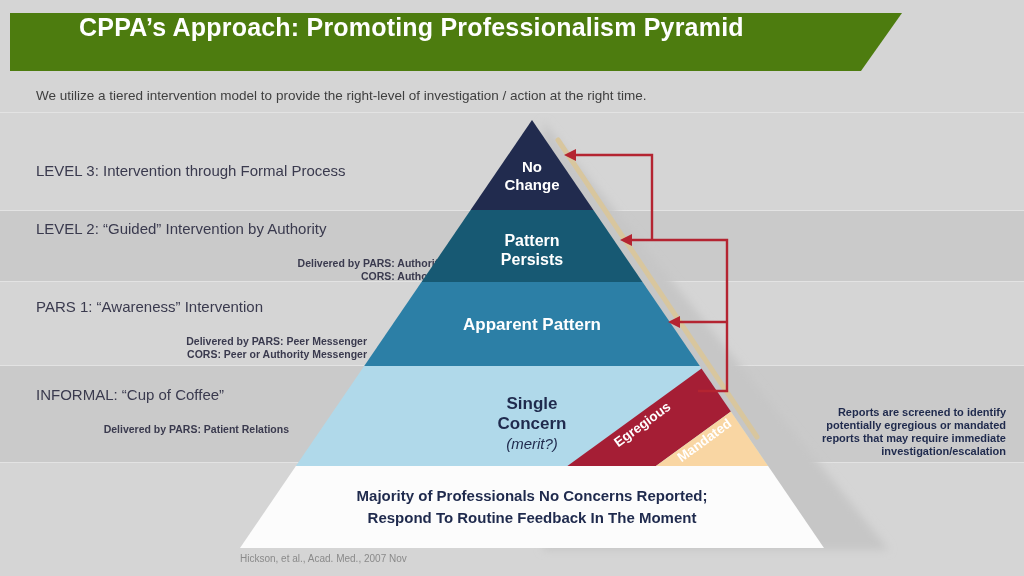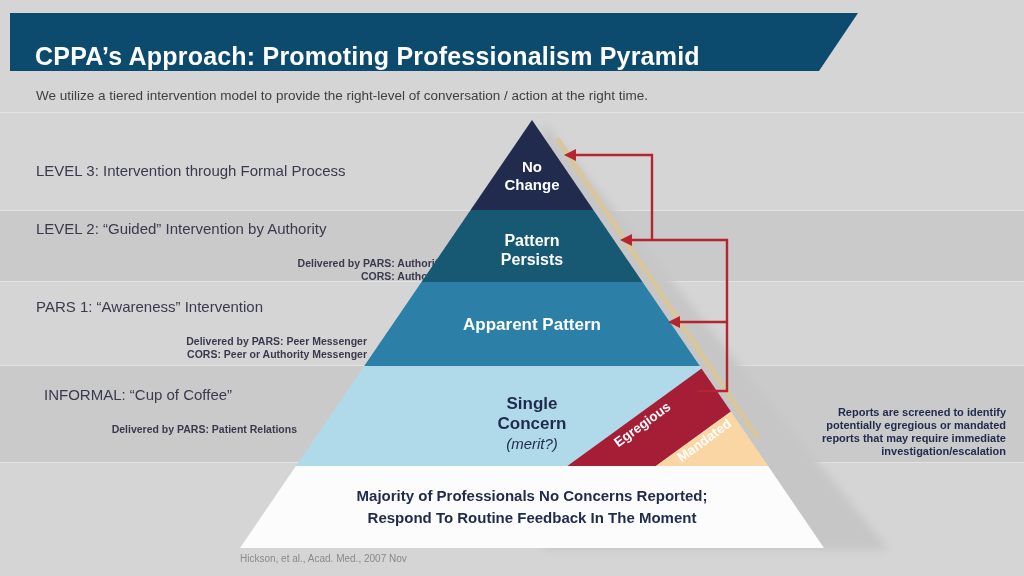--- a/index.html
+++ b/index.html
@@ -5,34 +5,35 @@
   html,body{margin:0;padding:0;background:#bfbfbf;}
   .slide{
     position:relative;width:1024px;height:576px;overflow:hidden;
     background:#d5d5d5;font-family:"Liberation Sans",sans-serif;
   }
   .stripe{position:absolute;left:0;width:100%;background:#cacaca;}
   .sep{position:absolute;left:0;width:100%;height:1px;background:#e3e3e3;}
 
   .banner{
     position:absolute;left:10px;top:13px;width:848px;height:58px;
-    background:#0c4a6e;display:flex;align-items:flex-end;
+    background:#4d7c0f;display:flex;align-items:flex-start;
     clip-path:polygon(0 0,100% 0,95.4% 100%,0 100%);
+    padding-left:44px;
   }
   .banner h1{color:#ffffff;font-size:25px;font-weight:bold;margin:0 0 0 25px;letter-spacing:.2px;white-space:nowrap;}
 
   .subtitle{position:absolute;left:36px;top:88px;margin:0;font-size:13.5px;color:#3f3f3f;}
 
   .label{position:absolute;color:#3a3a4e;}
   .label .h{font-size:15px;font-weight:normal;white-space:nowrap;}
   .label .subs{margin-top:20px;text-align:right;font-size:10.5px;font-weight:bold;line-height:12.5px;}
   .label-l3{left:36px;top:162px;width:430px;}
   .label-l2{left:36px;top:220px;width:408px;}
   .label-l1{left:36px;top:298px;width:331px;}
-  .label-inf{left:44px;top:386px;width:253px;}
+  .label-inf{left:36px;top:386px;width:253px;}
 
   .right-note{
     position:absolute;left:808px;top:406px;width:198px;text-align:right;
     font-size:11px;font-weight:bold;color:#1f2a4d;line-height:13px;
   }
   .footer{
     position:absolute;left:240px;top:553px;width:584px;text-align:left;
     font-size:10px;color:#8a8a8a;
   }
 
@@ -53,21 +54,21 @@
   <div class="sep" style="top:112px;"></div>
   <div class="sep" style="top:210px;"></div>
   <div class="sep" style="top:281px;"></div>
   <div class="sep" style="top:365px;"></div>
   <div class="sep" style="top:462px;"></div>
 
   <header class="banner">
     <h1>CPPA’s Approach: Promoting Professionalism Pyramid</h1>
   </header>
 
-  <p class="subtitle">We utilize a tiered intervention model to provide the right-level of conversation / action at the right time.</p>
+  <p class="subtitle">We utilize a tiered intervention model to provide the right-level of investigation / action at the right time.</p>
 
   <div class="label label-l3">
     <div class="h">LEVEL 3:  Intervention through Formal Process</div>
   </div>
 
   <div class="label label-l2">
     <div class="h">LEVEL 2:  “Guided” Intervention by Authority</div>
     <div class="subs">
       <div>Delivered by PARS: Authority</div>
       <div>CORS: Authority</div>

